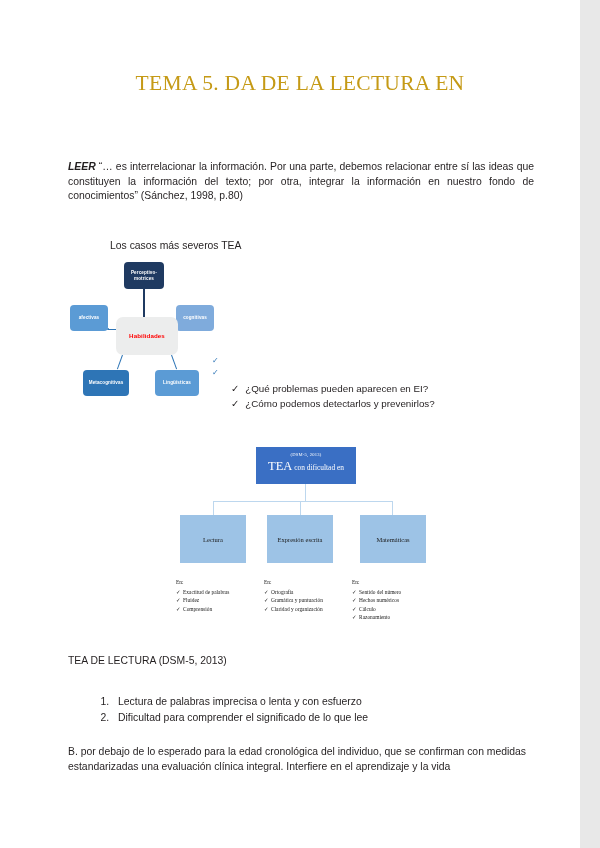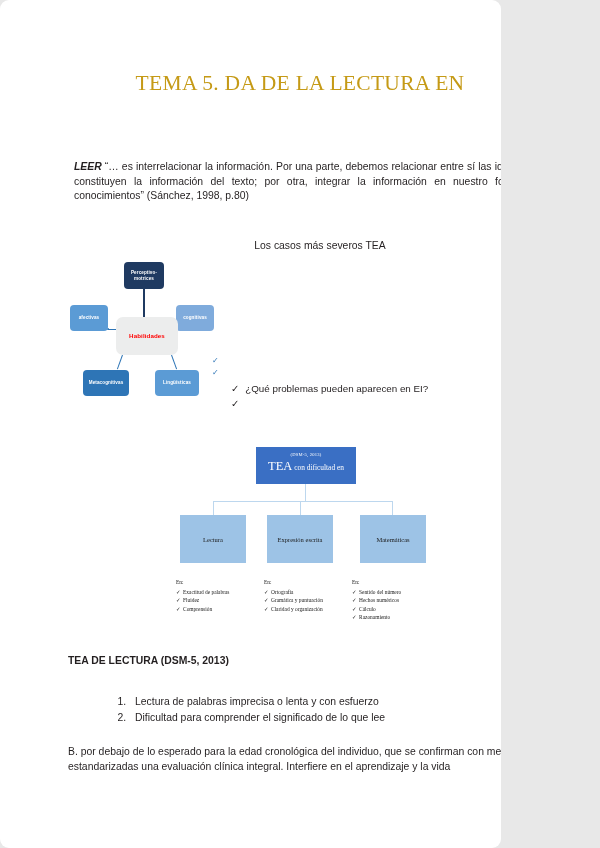--- a/index.html
+++ b/index.html
@@ -5,25 +5,24 @@
   html, body {
     margin: 0;
     padding: 0;
     background: #e8e8e8;
   }
   body {
     font-family: "Liberation Sans", sans-serif;
   }
   .page {
     position: relative;
-    width: 501px;
+    width: 580px;
     height: 848px;
     background: #ffffff;
     overflow: hidden;
-    border-radius: 9px;
   }
 
   
   .doc-title {
     position: absolute;
     left: 60px;
     top: 68px;
     width: 480px;
     text-align: center;
     font-family: "Liberation Serif", serif;
@@ -38,37 +37,36 @@
     position: absolute;
     font-size: 10.4px;
     line-height: 14.6px;
     color: #231f20;
     text-align: justify;
   }
   .leer-block {
     left: 68px;
     top: 160px;
     width: 466px;
-    margin-left: 6px;
   }
   .leer-block b {
     font-weight: bold;
     font-style: italic;
   }
   .muchos {
     left: 68px;
     top: 223px;
     width: 466px;
     text-align: left;
   }
   .casos {
     left: 110px;
     top: 239px;
     width: 420px;
-    text-align: center;
+    text-align: left;
   }
 
   
   .mindmap {
     position: absolute;
     left: 78px;
     top: 262px;
     width: 150px;
     height: 146px;
   }
@@ -223,41 +221,41 @@
   .org-list.l3 { left: 180px; }
   .org-list .hdr { margin-bottom: 1px; }
   .org-list .li { display: flex; gap: 2.5px; }
 
   
   .sec-head {
     position: absolute;
     left: 68px;
     top: 655px;
     font-size: 10.4px;
-    font-weight: bold;
+    font-weight: normal;
     color: #231f20;
   }
   .sec-a {
     left: 68px;
     top: 679px;
     width: 466px;
     text-align: left;
   }
   .num-list {
     position: absolute;
     left: 88px;
     top: 694px;
     width: 440px;
     font-size: 10.4px;
     line-height: 15.5px;
     color: #231f20;
     margin: 0;
     padding: 0 0 0 24px;
   }
-  .num-list li { padding-left: 6px; margin-left: 17px; }
+  .num-list li { padding-left: 6px; }
   .sec-b {
     left: 68px;
     top: 745px;
     width: 466px;
     text-align: left;
   }
 </style>
 </head>
 <body>
 
@@ -304,20 +302,21 @@
   <div class="blue-check" style="left:212px; top:357px;">✓</div>
   <div class="blue-check" style="left:212px; top:369px;">✓</div>
 
   <div class="questions">
     <div class="q-row">
       <span class="chk">✓</span>
       <span>¿Qué problemas pueden aparecen en EI?</span>
     </div>
     <div class="q-row">
       <span class="chk">✓</span>
+      <span>¿Cómo podemos detectarlos y prevenirlos?</span>
     </div>
   </div>
 
   <div class="orgchart">
     <div class="tea-head">
       <div class="dsm">(DSM-5, 2013)</div>
       <div class="tea-line"><span>TEA</span><span class="small"> con dificultad en</span></div>
     </div>
 
     <div class="org-line" style="left:133px; top:37px; width:1.2px; height:17px;"></div>

